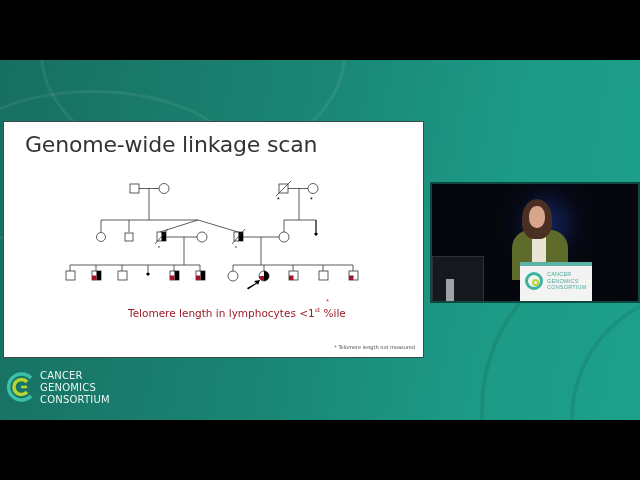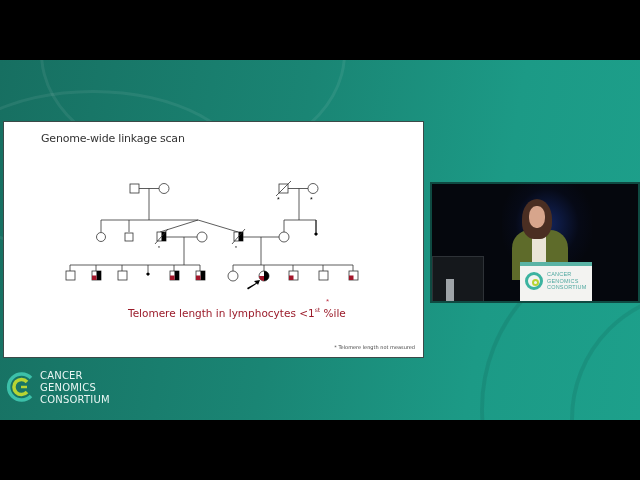--- a/index.html
+++ b/index.html
@@ -3,21 +3,21 @@
 <meta charset="utf-8">
 <style>
   html, body { margin:0; padding:0; }
   body { width:640px; height:480px; background:#000; position:relative; overflow:hidden; font-family:"Liberation Sans", sans-serif; }
   .stage { position:absolute; left:0; top:60px; width:640px; height:360px;
     background: linear-gradient(100deg, #176f61 0%, #1a8574 45%, #1c9a86 75%, #1da08b 100%); overflow:hidden; }
   .arc { position:absolute; border-radius:50%; border:3px solid rgba(255,255,255,0.07); }
   .arc.dark { border-color: rgba(0,0,0,0.08); border-width:4px; }
   .slide { position:absolute; left:4px; top:122px; width:419px; height:235px; background:#fff;
     box-shadow: 0 0 0 1px #3b4a48; }
-  .slide-title { position:absolute; left:21px; top:10px; font-size:11px; color:#333; font-family:"DejaVu Sans", sans-serif; font-weight:normal; letter-spacing:-0.2px;margin-left:16px; }
+  .slide-title { position:absolute; left:21px; top:10px; font-size:22px; color:#333; font-family:"DejaVu Sans", sans-serif; font-weight:normal; letter-spacing:-0.2px; }
   .pedigree { position:absolute; left:0; top:0; }
   .caption { position:absolute; left:124px; top:184px; font-size:10.5px; color:#9b1b2a; font-family:"DejaVu Sans", sans-serif; }
   .caption sup { font-size:6px; }
   .footnote { position:absolute; right:8px; top:222px; font-size:5px; color:#444; font-family:"DejaVu Sans", sans-serif; }
   .red-dot { position:absolute; left:322px; top:175px; font-size:8px; color:#c0364a; }
   .video { position:absolute; left:430px; top:182px; width:206px; height:117px; background:#05070d; border:2px solid #0f4a42; overflow:hidden; }
   .spot { position:absolute; left:70px; top:-10px; width:90px; height:100px; background: radial-gradient(ellipse at center, rgba(30,60,160,0.55) 0%, rgba(10,20,60,0.2) 50%, rgba(0,0,0,0) 75%); }
   .speaker-hair { position:absolute; left:90px; top:15px; width:30px; height:40px; border-radius:50% 50% 40% 40%; background:#4a2e22; }
   .speaker-face { position:absolute; left:97px; top:22px; width:16px; height:22px; border-radius:45%; background:#d7a58c; }
   .speaker-body { position:absolute; left:80px; top:46px; width:56px; height:50px; border-radius:18px 18px 0 0; background:#5e6b2a; }

